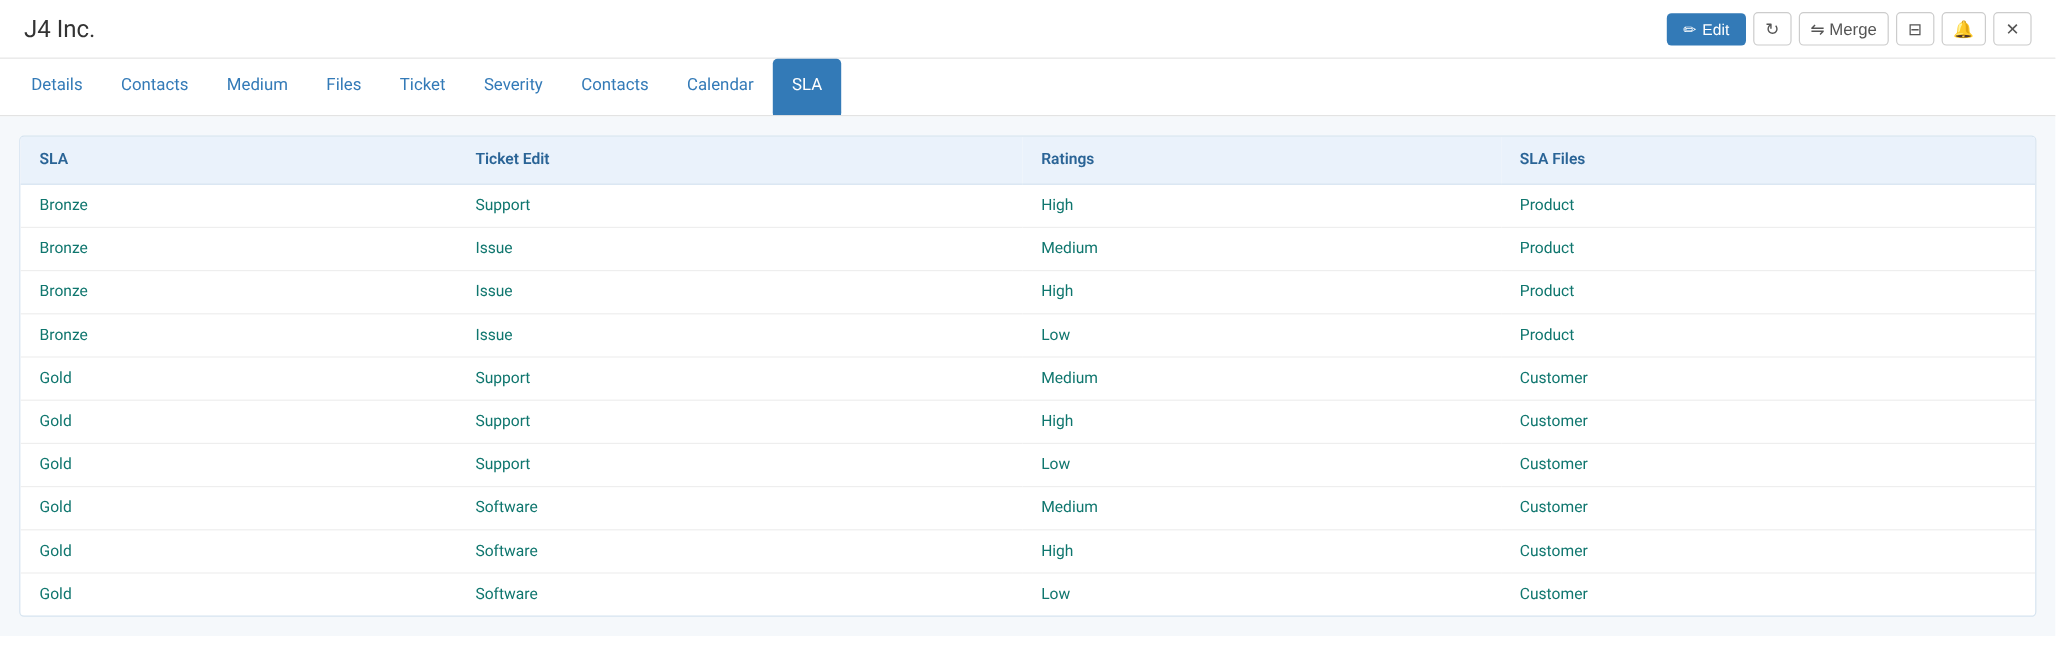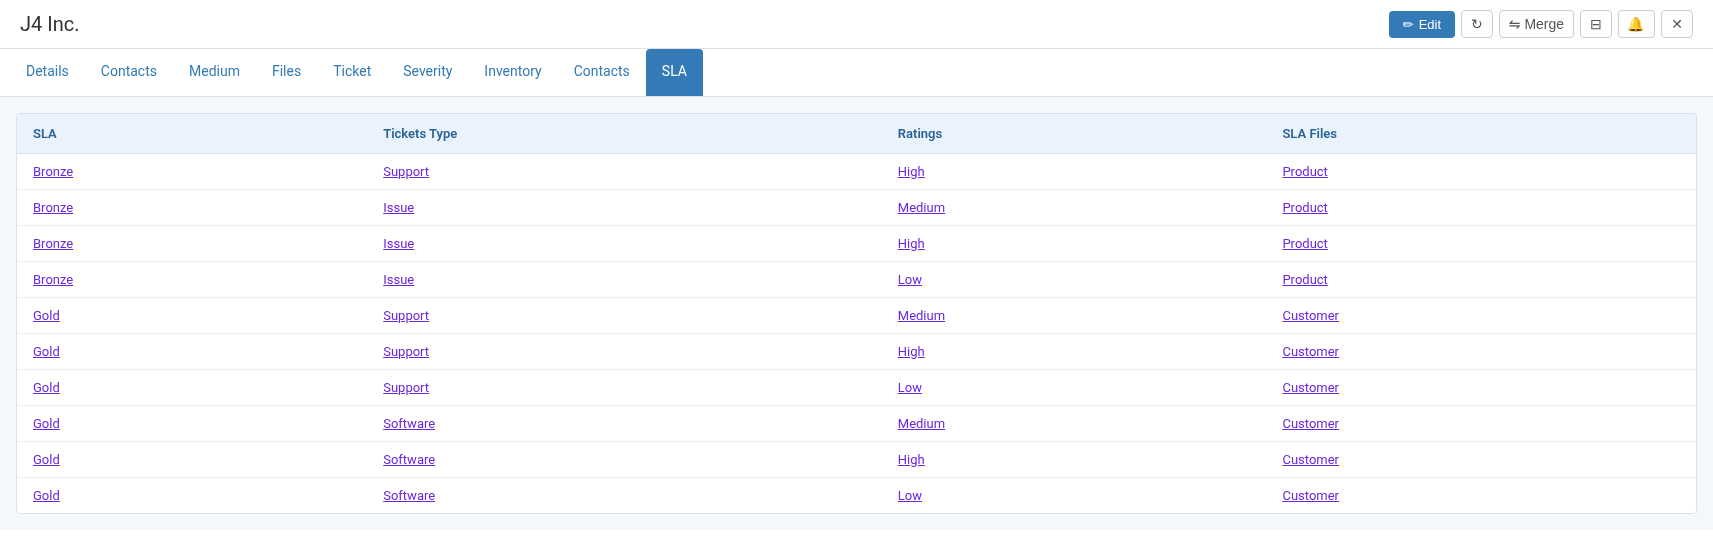--- a/index.html
+++ b/index.html
@@ -105,22 +105,21 @@
     }
     tbody tr {
       border-bottom: 1px solid #eee;
     }
     tbody tr:last-child {
       border-bottom: none;
     }
     tbody td {
       padding: 10px 16px;
       font-size: 13px;
-      color: #6d28d9;
-      text-decoration: underline;
+      color: #0f766e;
     }
 
     
     .icon-pencil::before { content: "✏"; }
   </style>
 </head>
 <body>
 
 <div class="header">
   <span class="app-title">J4 Inc.</span>
@@ -149,32 +148,32 @@
   </div>
 </div>
 
 <nav class="nav-tabs">
   <a class="nav-tab">Details</a>
   <a class="nav-tab">Contacts</a>
   <a class="nav-tab">Medium</a>
   <a class="nav-tab">Files</a>
   <a class="nav-tab">Ticket</a>
   <a class="nav-tab">Severity</a>
-  <a class="nav-tab">Inventory</a>
   <a class="nav-tab">Contacts</a>
+  <a class="nav-tab">Calendar</a>
   <a class="nav-tab active">SLA</a>
 </nav>
 
 <div class="main-content">
   <div class="table-container">
     <table>
       <thead>
         <tr>
           <th>SLA</th>
-          <th>Tickets Type</th>
+          <th>Ticket Edit</th>
           <th>Ratings</th>
           <th>SLA Files</th>
         </tr>
       </thead>
       <tbody id="table-body">
 
       <tr>
             <td>Bronze</td>
             <td>Support</td>
             <td>High</td>

